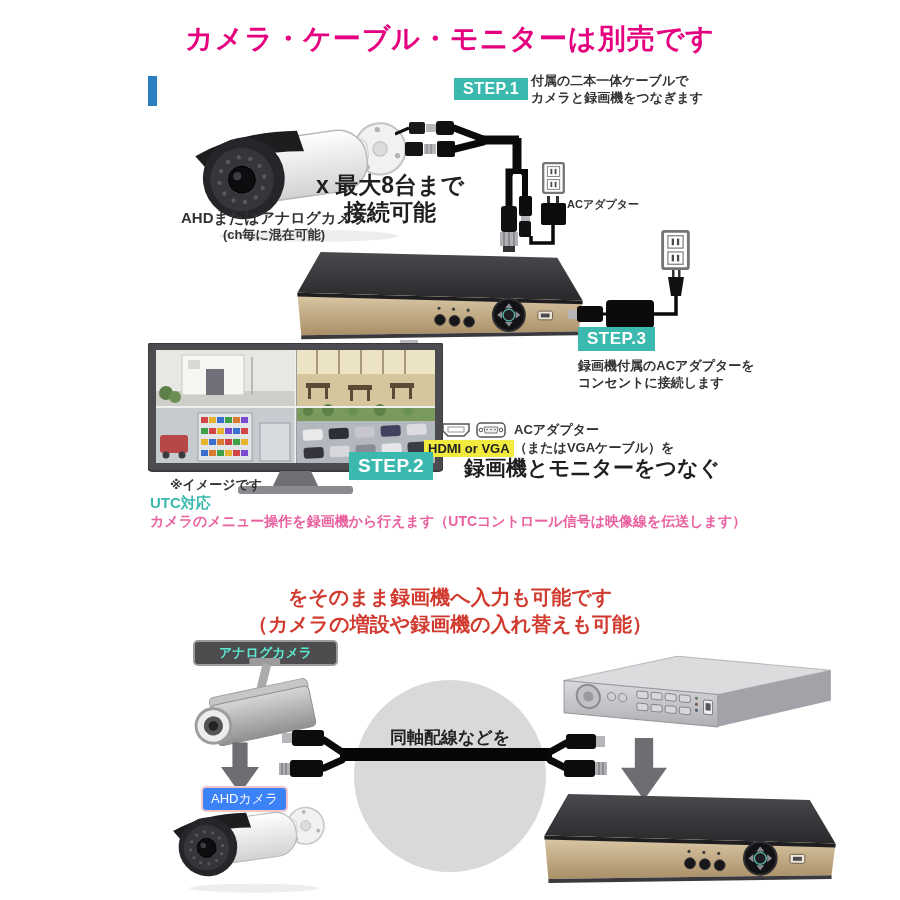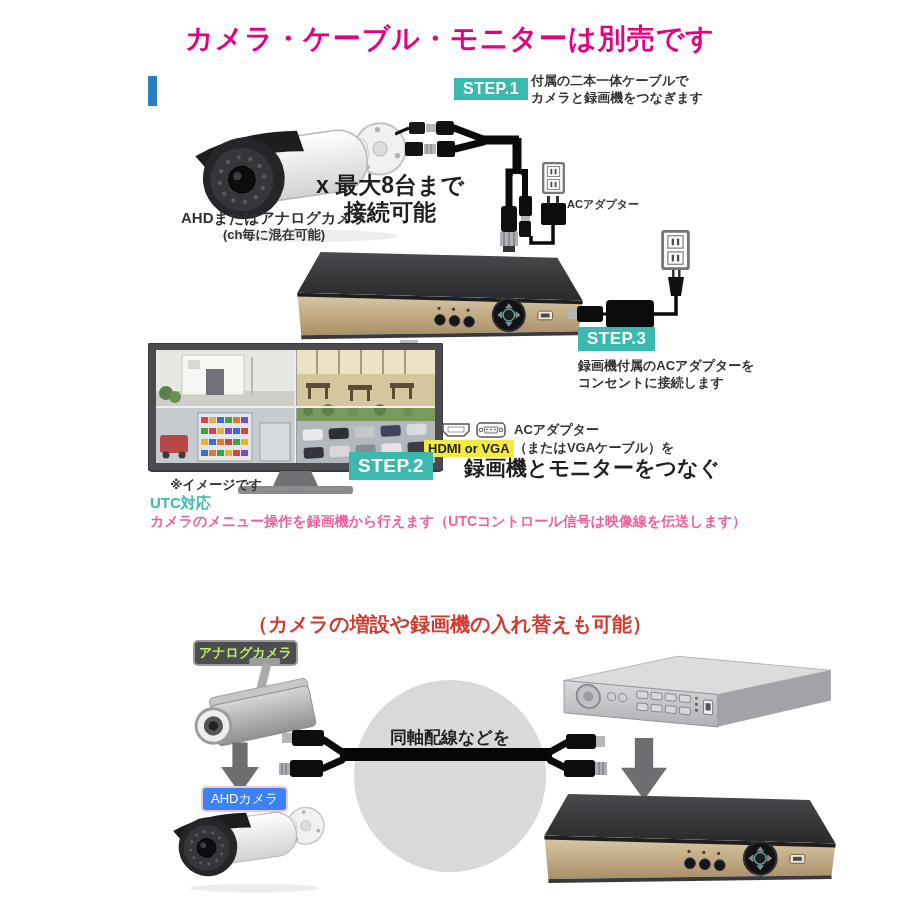--- a/index.html
+++ b/index.html
@@ -9,21 +9,21 @@
   .b{font-weight:bold;}
   .ctr{text-align:center;}
   .step-badge{background:#3bb9ae;color:#ffffff;font-weight:bold;display:inline-block;letter-spacing:.5px;}
   .title{color:#e4007f;font-size:28px;font-weight:bold;letter-spacing:1px;}
   .heading{color:#1f1f1f;font-size:28px;font-weight:bold;letter-spacing:2px;}
   .bar{background:#2a7fc0;}
   .smalldesc{font-size:13px;font-weight:bold;color:#333;line-height:17px;}
   .utc-title{color:#3bb9ae;font-size:15px;font-weight:bold;}
   .utc-desc{color:#e9619f;font-size:14px;font-weight:bold;}
   .rednote{color:#d13a2f;font-size:20px;font-weight:bold;line-height:27px;}
-  .badge-dark{background:#4d4d4f;color:#bef264;border:2px solid #9b9b9b;border-radius:5px;font-size:13px;font-weight:bold;padding:2px 4px;display:inline-block;}
+  .badge-dark{background:#4d4d4f;color:#5eead4;border:2px solid #9b9b9b;border-radius:5px;font-size:13px;font-weight:bold;padding:2px 24px;display:inline-block;}
   .badge-red{background:#3b82f6;color:#fff;border:2px solid #f3c6ca;border-radius:5px;font-size:13px;font-weight:normal;padding:2px 8px;display:inline-block;}
   .hl-yellow{background:#f2ea3e;display:inline-block;padding:1px 4px;font-weight:bold;}
   .circle-text{font-size:17px;font-weight:bold;color:#222;}
 </style>
 </head>
 <body>
 
 <div id="canvas">
 
   <svg width="0" height="0" style="position:absolute" aria-hidden="true">
@@ -355,20 +355,21 @@
   <div class="abs hl-yellow" style="left:424px;top:440px;font-size:13px;color:#222;">HDMI or VGA</div>
   <div class="abs smalldesc" style="left:514px;top:421px;">ACアダプター</div>
   <div class="abs smalldesc" style="left:514px;top:439px;">（またはVGAケーブル）を</div>
 
   <div class="abs step-badge" style="left:349px;top:452px;font-size:19px;padding:3px 9px;">STEP.2</div>
   <div class="abs b" style="left:435px;top:454px;font-size:21px;color:#1f1f1f;margin-left:29px;">録画機とモニターをつなぐ</div>
 
   <div class="abs utc-title" style="left:150px;top:494px;">UTC対応</div>
   <div class="abs utc-desc" style="left:150px;top:513px;width:740px;">カメラのメニュー操作を録画機から行えます（UTCコントロール信号は映像線を伝送します）</div>
 
+  <div class="abs rednote ctr" style="left:0;top:584px;width:900px;">をそのまま録画機へ入力も可能です</div>
   <div class="abs rednote ctr" style="left:0;top:611px;width:900px;">（カメラの増設や録画機の入れ替えも可能）</div>
 
   <div class="abs badge-dark" style="left:193px;top:640px;">アナログカメラ</div>
   <svg class="abs" style="left:180px;top:656px;" width="154" height="101" viewBox="0 0 160 105">
       <use href="#sym-analogcam"></use>
     </svg>
   <svg class="abs" style="left:221px;top:742px;" width="38" height="52" viewBox="0 0 40 54">
       <use href="#sym-arrow"></use>
     </svg>
   <div class="abs badge-red" style="left:201px;top:786px;">AHDカメラ</div>

